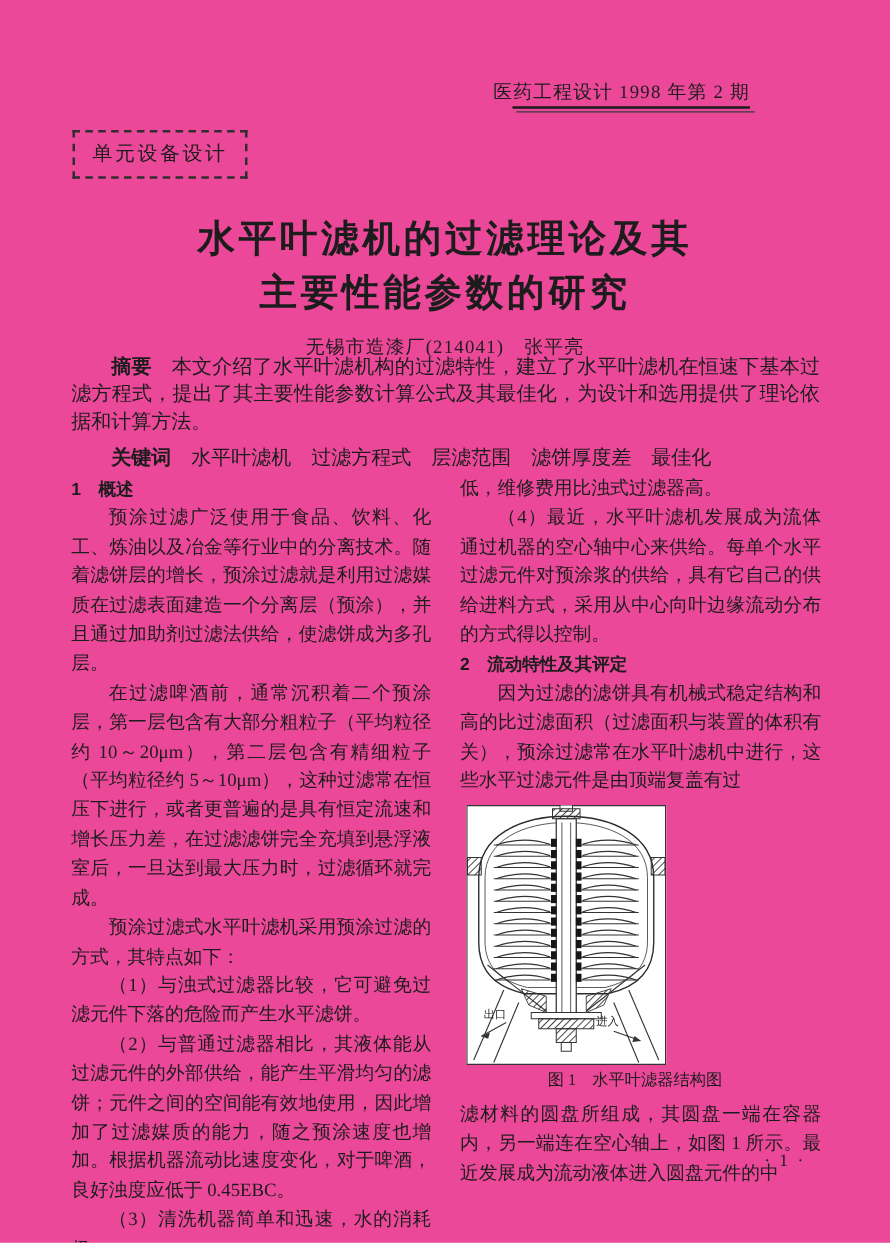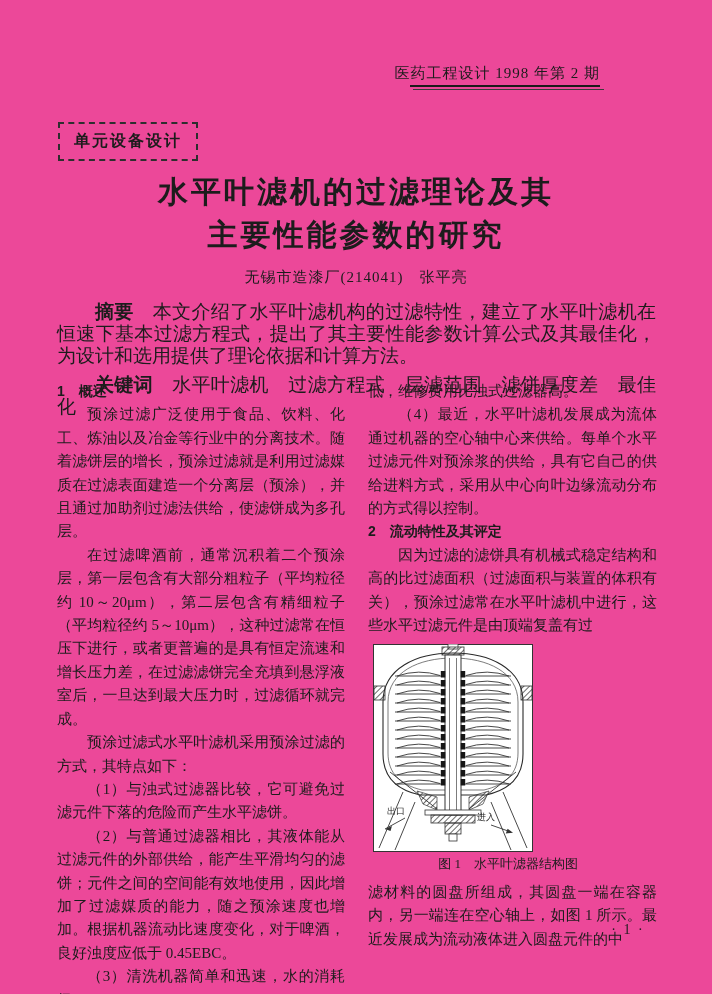--- a/index.html
+++ b/index.html
@@ -17,41 +17,41 @@
   }
   
   .journal-header{
     position:absolute;top:64px;right:112px;
     font-size:15px;letter-spacing:1px;
   }
   .hdr-line1{position:absolute;top:85px;left:410px;width:190px;height:2px;background:#1b1b1b;}
   .hdr-line2{position:absolute;top:89px;left:413px;width:191px;height:1px;background:#3a3a3a;}
   
   .topic-box{
-    position:absolute;top:122px;left:58px;
+    position:absolute;top:104px;left:58px;
     padding:7px 14px;
     border:2px dashed #2e2e2e;
     font-family:"Liberation Sans","DejaVu Sans",sans-serif;
-    font-weight:bold;font-size:16px;letter-spacing:2px;
+    font-weight:normal;font-size:16px;letter-spacing:2px;
   }
   
   .article-title{
     position:absolute;top:170px;left:0;width:712px;
     text-align:center;
     font-family:"Liberation Sans","DejaVu Sans",sans-serif;
     font-weight:bold;font-size:30px;line-height:43px;letter-spacing:3px;
   }
   .byline{
     position:absolute;top:268px;left:0;width:712px;
     text-align:center;font-size:15px;letter-spacing:1px;
   }
   
   .abstract-block{
-    position:absolute;top:301px;left:57px;width:599px;
-    font-size:19px;line-height:22px;text-align:justify;
+    position:absolute;top:283px;left:57px;width:599px;
+    font-size:16px;line-height:22px;text-align:justify;
   }
   .abstract-block p{margin:0;text-indent:2em;}
   .abstract-block .kw{margin-top:7px;}
   .lbl{
     font-family:"Liberation Sans","DejaVu Sans",sans-serif;
     font-weight:bold;margin-right:1em;
   }
   
   .col{
     position:absolute;top:380px;

